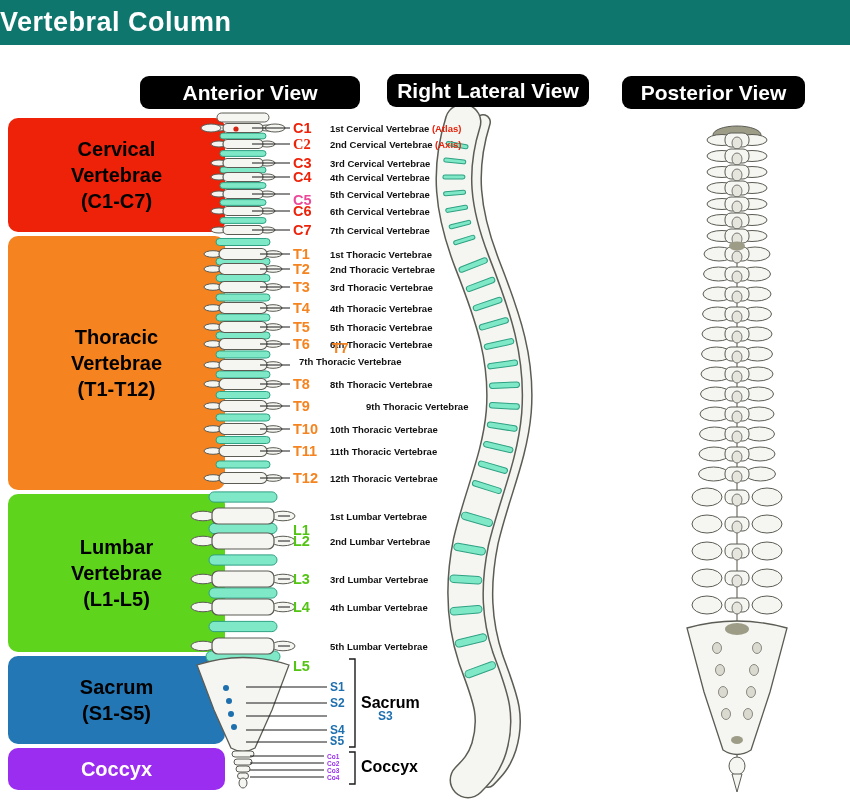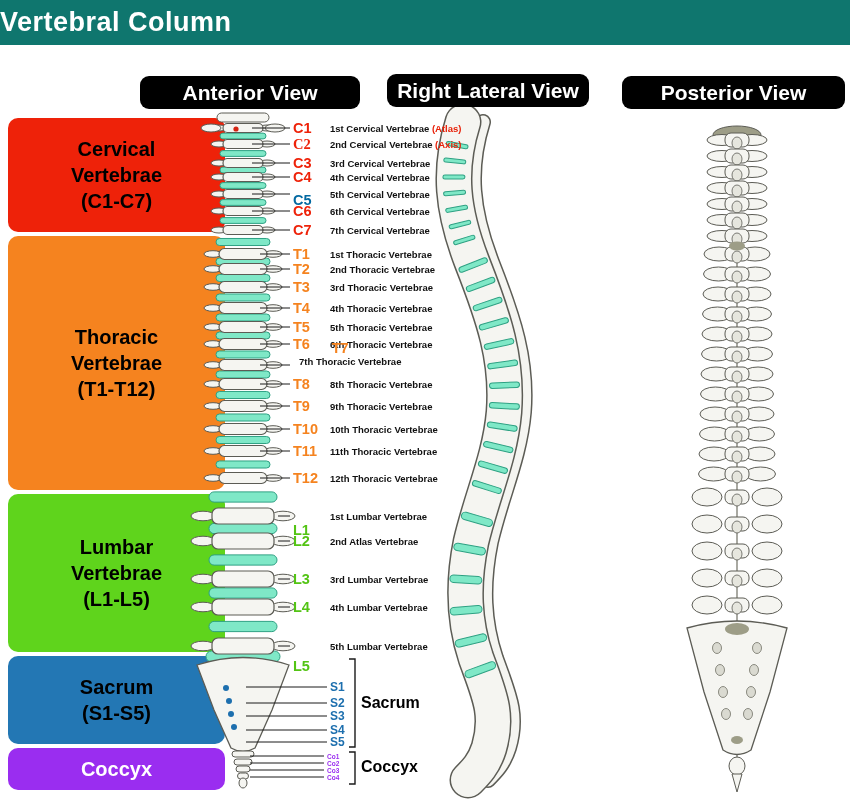--- a/index.html
+++ b/index.html
@@ -8,21 +8,21 @@
 
   .title-bar { position:absolute; left:0; top:0; width:850px; height:45px; background:#0f766e;
     display:flex; align-items:center; justify-content:flex-start; z-index:4; }
   .title-bar h1 { color:#fff; font-size:27px; font-weight:bold; letter-spacing:.5px; }
 
   .view-header { position:absolute; top:76px; height:33px; background:#000; color:#fff;
     font-size:21px; font-weight:bold; display:flex; align-items:center; justify-content:center;
     border-radius:9px; z-index:4; }
   #vh-anterior  { left:140px; width:220px; }
   #vh-lateral   { left:387px; width:202px; top:74px; }
-  #vh-posterior { left:622px; width:223px; }
+  #vh-posterior { left:622px; width:183px; }
 
   .region { position:absolute; left:8px; width:217px; border-radius:10px;
     display:flex; flex-direction:column; align-items:center; justify-content:center;
     font-weight:bold; font-size:20px; line-height:26px; text-align:center; z-index:1; }
   #region-cervical { top:118px; height:114px; }
   #region-thoracic { top:236px; height:254px; }
   #region-lumbar   { top:494px; height:158px; }
   #region-sacrum   { top:656px; height:88px; }
   #region-coccyx   { top:748px; height:42px; }
 
@@ -380,21 +380,21 @@
       </div>
       <div class="vrow cervical" style="left: 293px; top: 155px;">
         <span class="vcode" style="color: rgb(238, 34, 9);">C3</span>
         <span class="vdesc">3rd Cervical Vertebrae</span>
       </div>
       <div class="vrow cervical" style="left: 293px; top: 169px;">
         <span class="vcode" style="color: rgb(238, 34, 9);">C4</span>
         <span class="vdesc">4th Cervical Vertebrae</span>
       </div>
       <div class="vrow cervical" style="left: 293px; top: 186px;">
-        <span class="vcode" style="color: #0369a1; margin-top: 11px;">C5</span>
+        <span class="vcode" style="color: #ec4899; margin-top: 11px;">C5</span>
         <span class="vdesc">5th Cervical Vertebrae</span>
       </div>
       <div class="vrow cervical" style="left: 293px; top: 203px;">
         <span class="vcode" style="color: rgb(238, 34, 9);">C6</span>
         <span class="vdesc">6th Cervical Vertebrae</span>
       </div>
       <div class="vrow cervical" style="left: 293px; top: 222px;">
         <span class="vcode" style="color: rgb(238, 34, 9);">C7</span>
         <span class="vdesc">7th Cervical Vertebrae</span>
       </div>
@@ -423,21 +423,21 @@
         <span class="vdesc">6th Thoracic Vertebrae</span>
       </div>
       <div class="vrow thoracic" style="left: 293px; top: 340px; flex-direction: column;">
         <span class="vcode" style="color: rgb(245, 131, 31);">T7</span>
         <span class="vdesc">7th Thoracic Vertebrae</span>
       </div>
       <div class="vrow thoracic" style="left: 293px; top: 376px;">
         <span class="vcode" style="color: rgb(245, 131, 31);">T8</span>
         <span class="vdesc">8th Thoracic Vertebrae</span>
       </div>
-      <div class="vrow thoracic" style="left: 293px; top: 398px;">
+      <div class="vrow thoracic" style="left: 293px; top: 398px; gap: 36px;">
         <span class="vcode" style="color: rgb(245, 131, 31);">T9</span>
         <span class="vdesc">9th Thoracic Vertebrae</span>
       </div>
       <div class="vrow thoracic" style="left: 293px; top: 421px;">
         <span class="vcode" style="color: rgb(245, 131, 31);">T10</span>
         <span class="vdesc">10th Thoracic Vertebrae</span>
       </div>
       <div class="vrow thoracic" style="left: 293px; top: 443px;">
         <span class="vcode" style="color: rgb(245, 131, 31);">T11</span>
         <span class="vdesc">11th Thoracic Vertebrae</span>
@@ -445,48 +445,48 @@
       <div class="vrow thoracic" style="left: 293px; top: 470px;">
         <span class="vcode" style="color: rgb(245, 131, 31);">T12</span>
         <span class="vdesc">12th Thoracic Vertebrae</span>
       </div>
       <div class="vrow lumbar" style="left: 293px; top: 508px;">
         <span class="vcode" style="color: rgb(83, 196, 20); margin-top: 28px;">L1</span>
         <span class="vdesc">1st Lumbar Vertebrae</span>
       </div>
       <div class="vrow lumbar" style="left: 293px; top: 533px;">
         <span class="vcode" style="color: rgb(83, 196, 20);">L2</span>
-        <span class="vdesc">2nd Atlas Vertebrae</span>
+        <span class="vdesc">2nd Lumbar Vertebrae</span>
       </div>
       <div class="vrow lumbar" style="left: 293px; top: 571px;">
         <span class="vcode" style="color: rgb(83, 196, 20);">L3</span>
         <span class="vdesc">3rd Lumbar Vertebrae</span>
       </div>
       <div class="vrow lumbar" style="left: 293px; top: 599px;">
         <span class="vcode" style="color: rgb(83, 196, 20);">L4</span>
         <span class="vdesc">4th Lumbar Vertebrae</span>
       </div>
       <div class="vrow lumbar" style="left: 293px; top: 638px;">
         <span class="vcode" style="color: rgb(83, 196, 20); margin-top: 40px;">L5</span>
         <span class="vdesc">5th Lumbar Vertebrae</span>
       </div>
       <div class="vrow sacral" style="left: 330px; top: 679px;">
         <span class="vcode" style="color: rgb(29, 111, 174);">S1</span>
       </div>
       <div class="vrow sacral" style="left: 330px; top: 695px;">
         <span class="vcode" style="color: rgb(29, 111, 174);">S2</span>
       </div>
       <div class="vrow sacral" style="left: 330px; top: 708px;">
-        <span class="vcode" style="color: rgb(29, 111, 174);">S3</span>
+        <span class="vcode" style="color: rgb(29, 111, 174); margin-left: 48px;">S3</span>
       </div>
       <div class="vrow sacral" style="left: 330px; top: 722px;">
         <span class="vcode" style="color: rgb(29, 111, 174);">S4</span>
       </div>
       <div class="vrow sacral" style="left: 330px; top: 734px;">
-        <span class="vcode" style="color: rgb(29, 111, 174);">S5</span>
+        <span class="vcode" style="color: rgb(29, 111, 174); font-family: Liberation Mono, monospace;">S5</span>
       </div>
       <div class="vrow coccygeal" style="left: 327px; top: 752px;">
         <span class="vcode" style="color: rgb(154, 45, 240);">Co1</span>
       </div>
       <div class="vrow coccygeal" style="left: 327px; top: 759px;">
         <span class="vcode" style="color: rgb(154, 45, 240);">Co2</span>
       </div>
       <div class="vrow coccygeal" style="left: 327px; top: 766px;">
         <span class="vcode" style="color: rgb(154, 45, 240);">Co3</span>
       </div>

